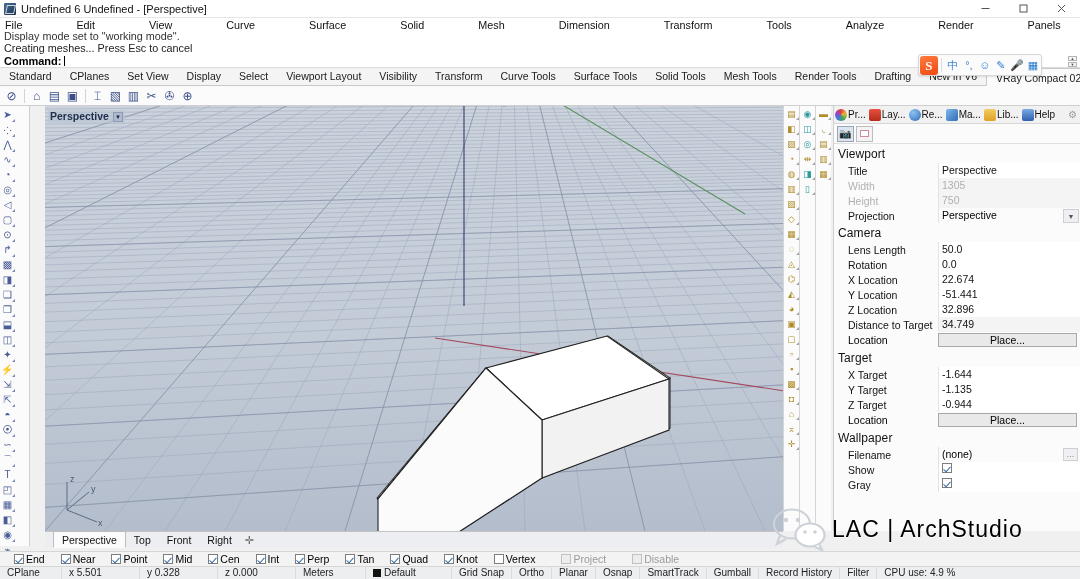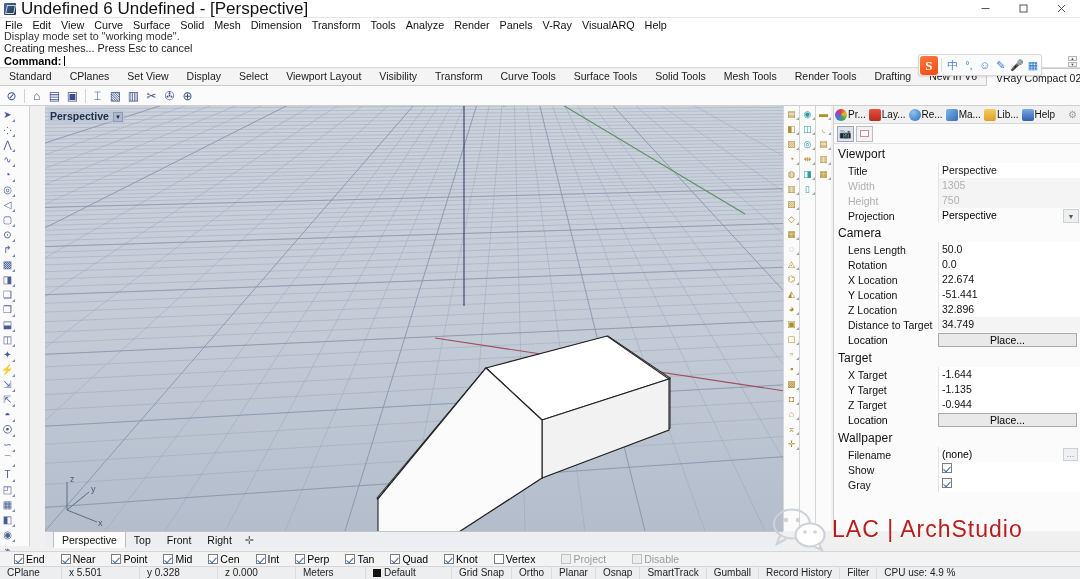--- a/index.html
+++ b/index.html
@@ -21,33 +21,33 @@
   }
   .title-icon {
     width: 12px; height: 12px; margin: 0 5px 0 4px;
     background: linear-gradient(135deg,#4a6f9a 0%, #2d4a6b 60%, #16293d 100%);
     border-radius: 1px; position: relative; flex: 0 0 auto;
   }
   .title-icon:after{
     content:""; position:absolute; left:2px; top:2px; width:7px; height:7px;
     border:1px solid #cfd8e3; transform: skewX(-12deg);
   }
-  .title-text { font-size: 17px; color: #111; white-space: nowrap; }
+  .title-text { font-size: 11px; color: #111; white-space: nowrap; }
   .winbtns { margin-left: auto; display: flex; height: 18px; }
   .winbtn {
     width: 38px; height: 18px; display: flex; align-items: center; justify-content: center;
     color: #555; font-size: 11px; line-height: 1;
   }
   .winbtn svg { display:block; }
 
   
   .menubar {
     position: absolute; left: 0; top: 18px; width: 1080px; height: 14px;
     display: flex; align-items: center; background: #ffffff;
-    font-size: 10.8px; color: #111;
+    font-size: 10.8px; color: #111; gap: 44px;
   }
   .menuitem { padding: 0 5px; white-space: nowrap; line-height: 14px; }
   .menuitem:first-child { padding-left: 5px; }
 
   
   .cmdhist {
     position: absolute; left: 0; top: 32px; width: 1080px; height: 22px;
     background: #ffffff; font-size: 10.8px; color: #222;
     overflow: hidden; border: 0;
   }
@@ -234,21 +234,21 @@
     width: 15px; height: 13px; background:#eef0f3; border:1px solid #cfcfcf;
     font-size: 8px; text-align:center; line-height: 11px; color:#555; margin-right:2px;
   }
 
   
   .watermark {
     position:absolute; left: 770px; top: 505px; width: 300px; height: 48px;
     display:flex; align-items:center; z-index: 20; pointer-events:none;
   }
   .wm-text {
-    font-size: 23px; color: #b91c1c; font-family:"Liberation Sans", sans-serif;
+    font-size: 23px; color: #000000; font-family:"Liberation Sans", sans-serif;
     letter-spacing: 1px; text-shadow: 0 1px 0 #fff;
   }
 
   
   .osnap {
     position:absolute; left:0; top: 551px; width:1080px; height: 15px;
     background:#f3f3f3; display:flex; align-items:center; padding-left:4px;
     border-top:1px solid #d6d6d6; font-size: 10.5px;
   }
   .osnap .it { display:flex; align-items:center; margin-right: 6px; white-space:nowrap;padding-left:10px; }

